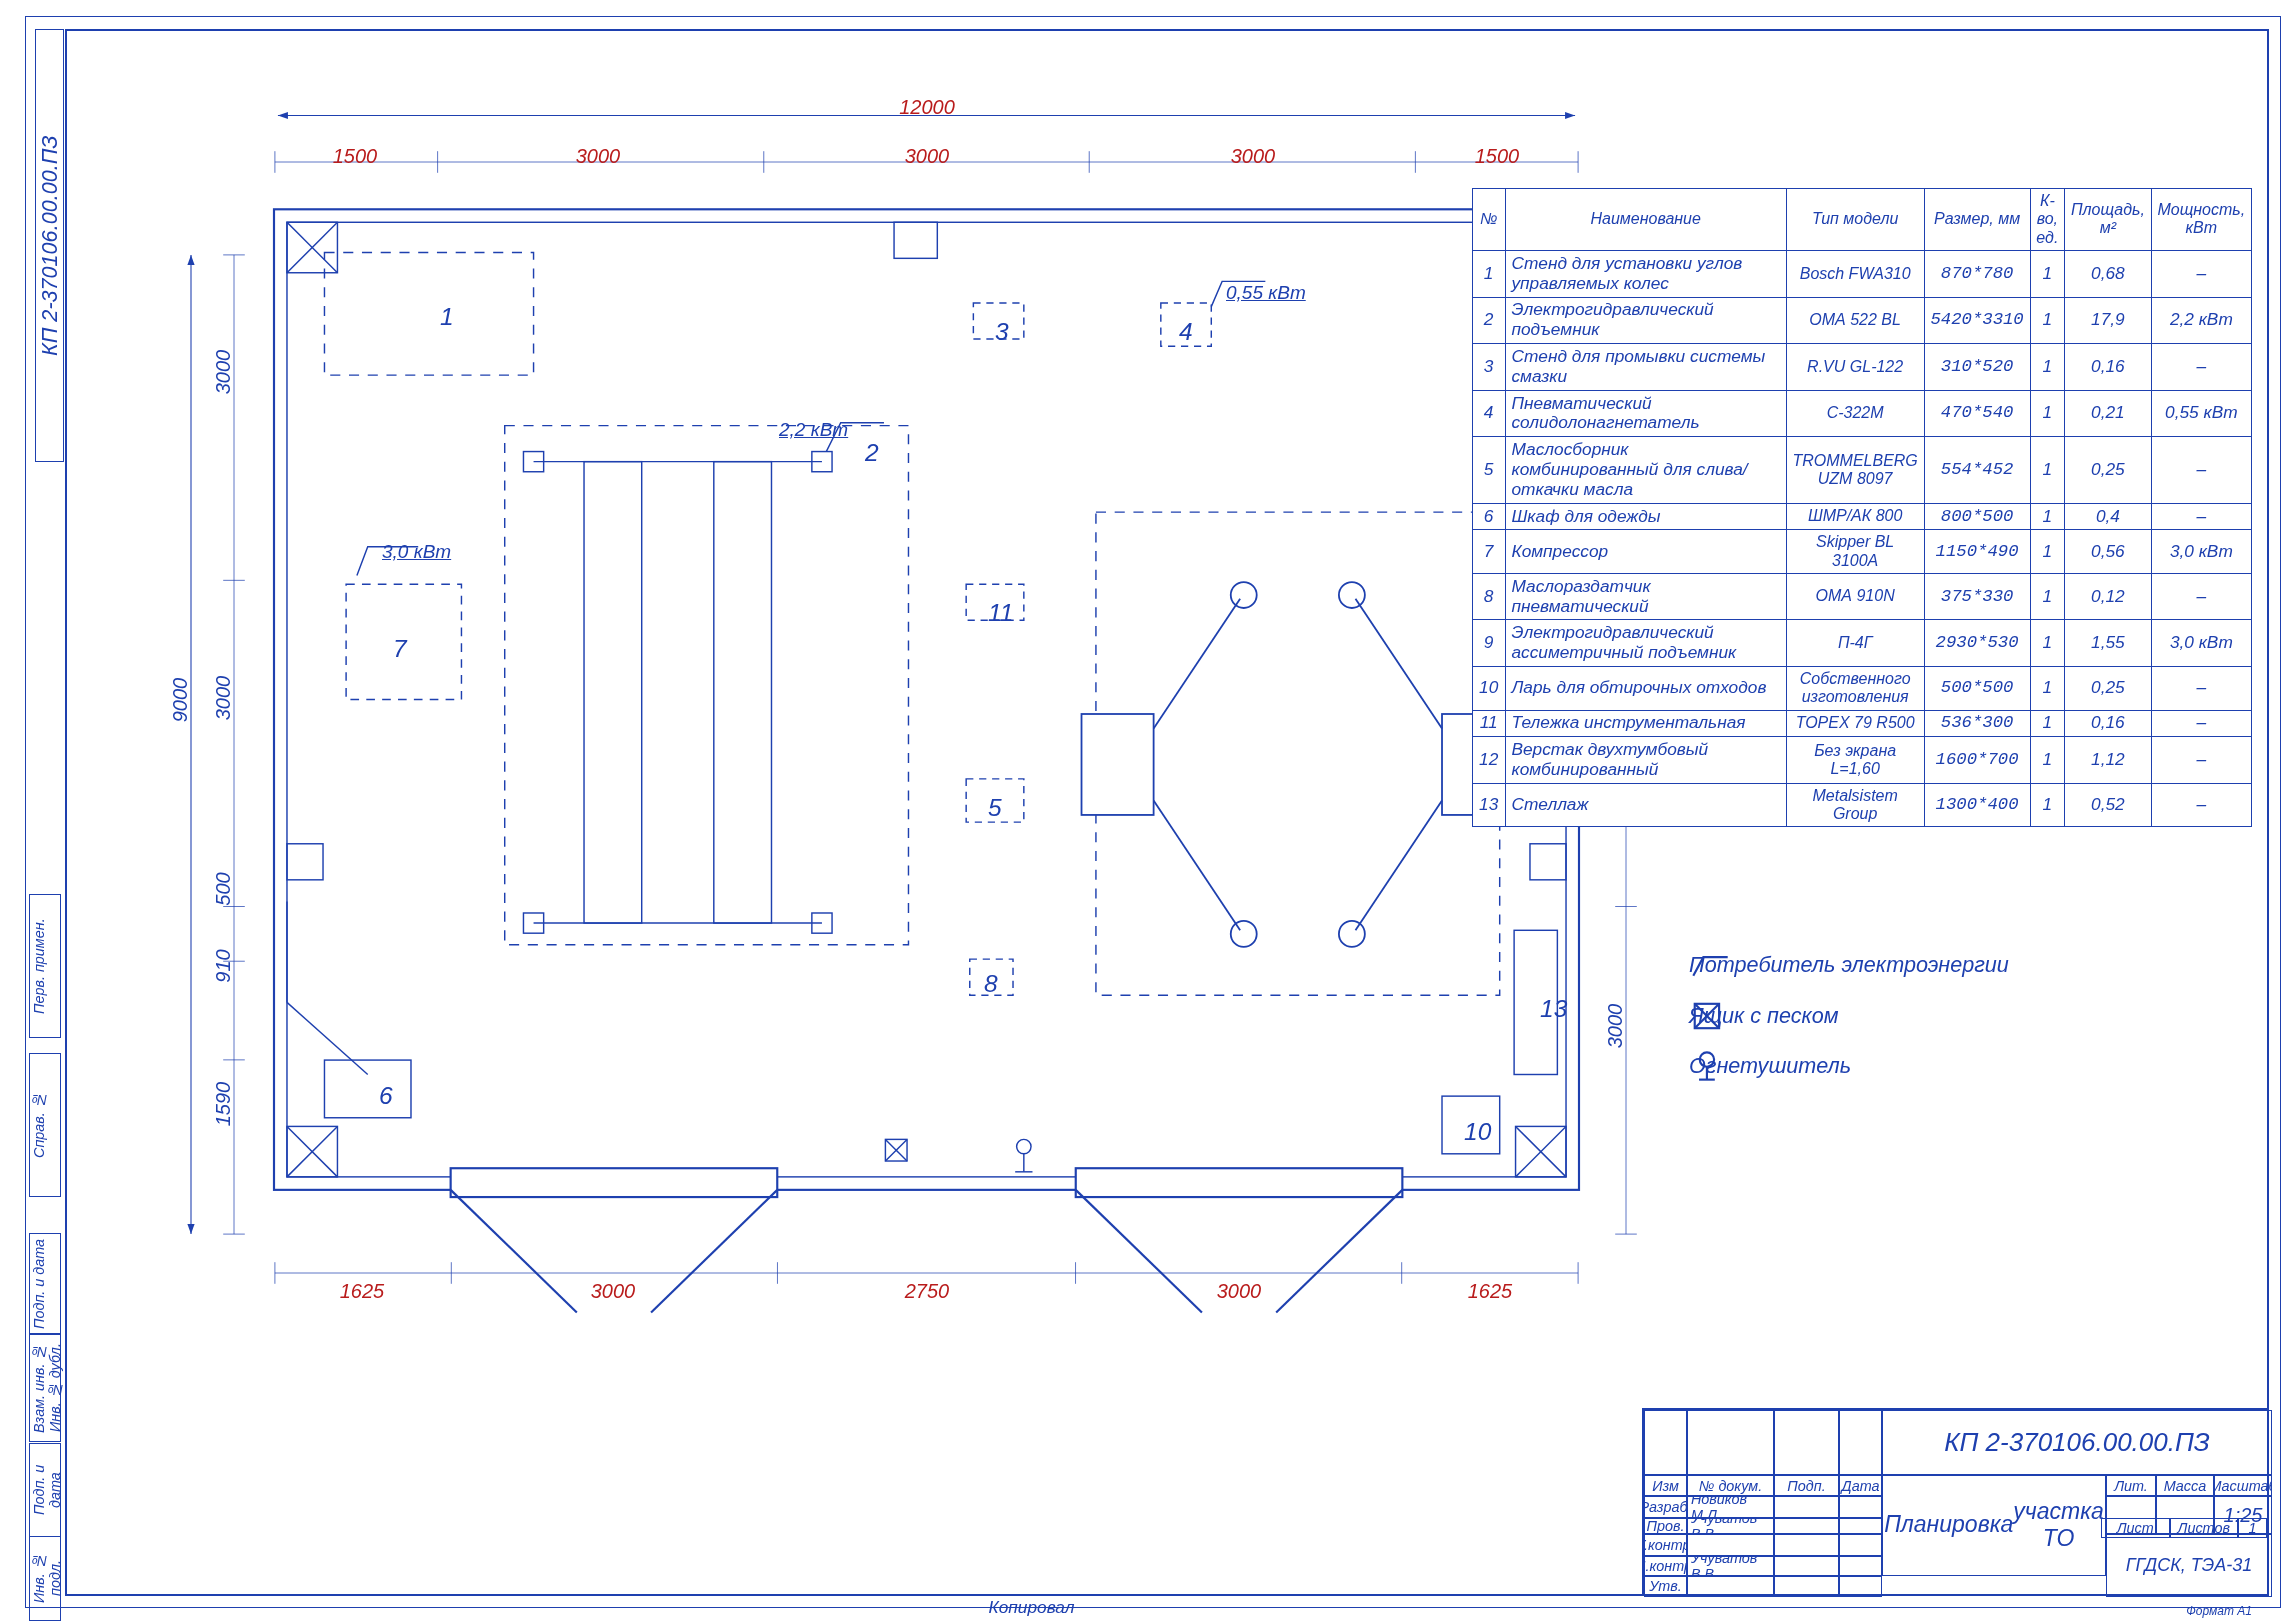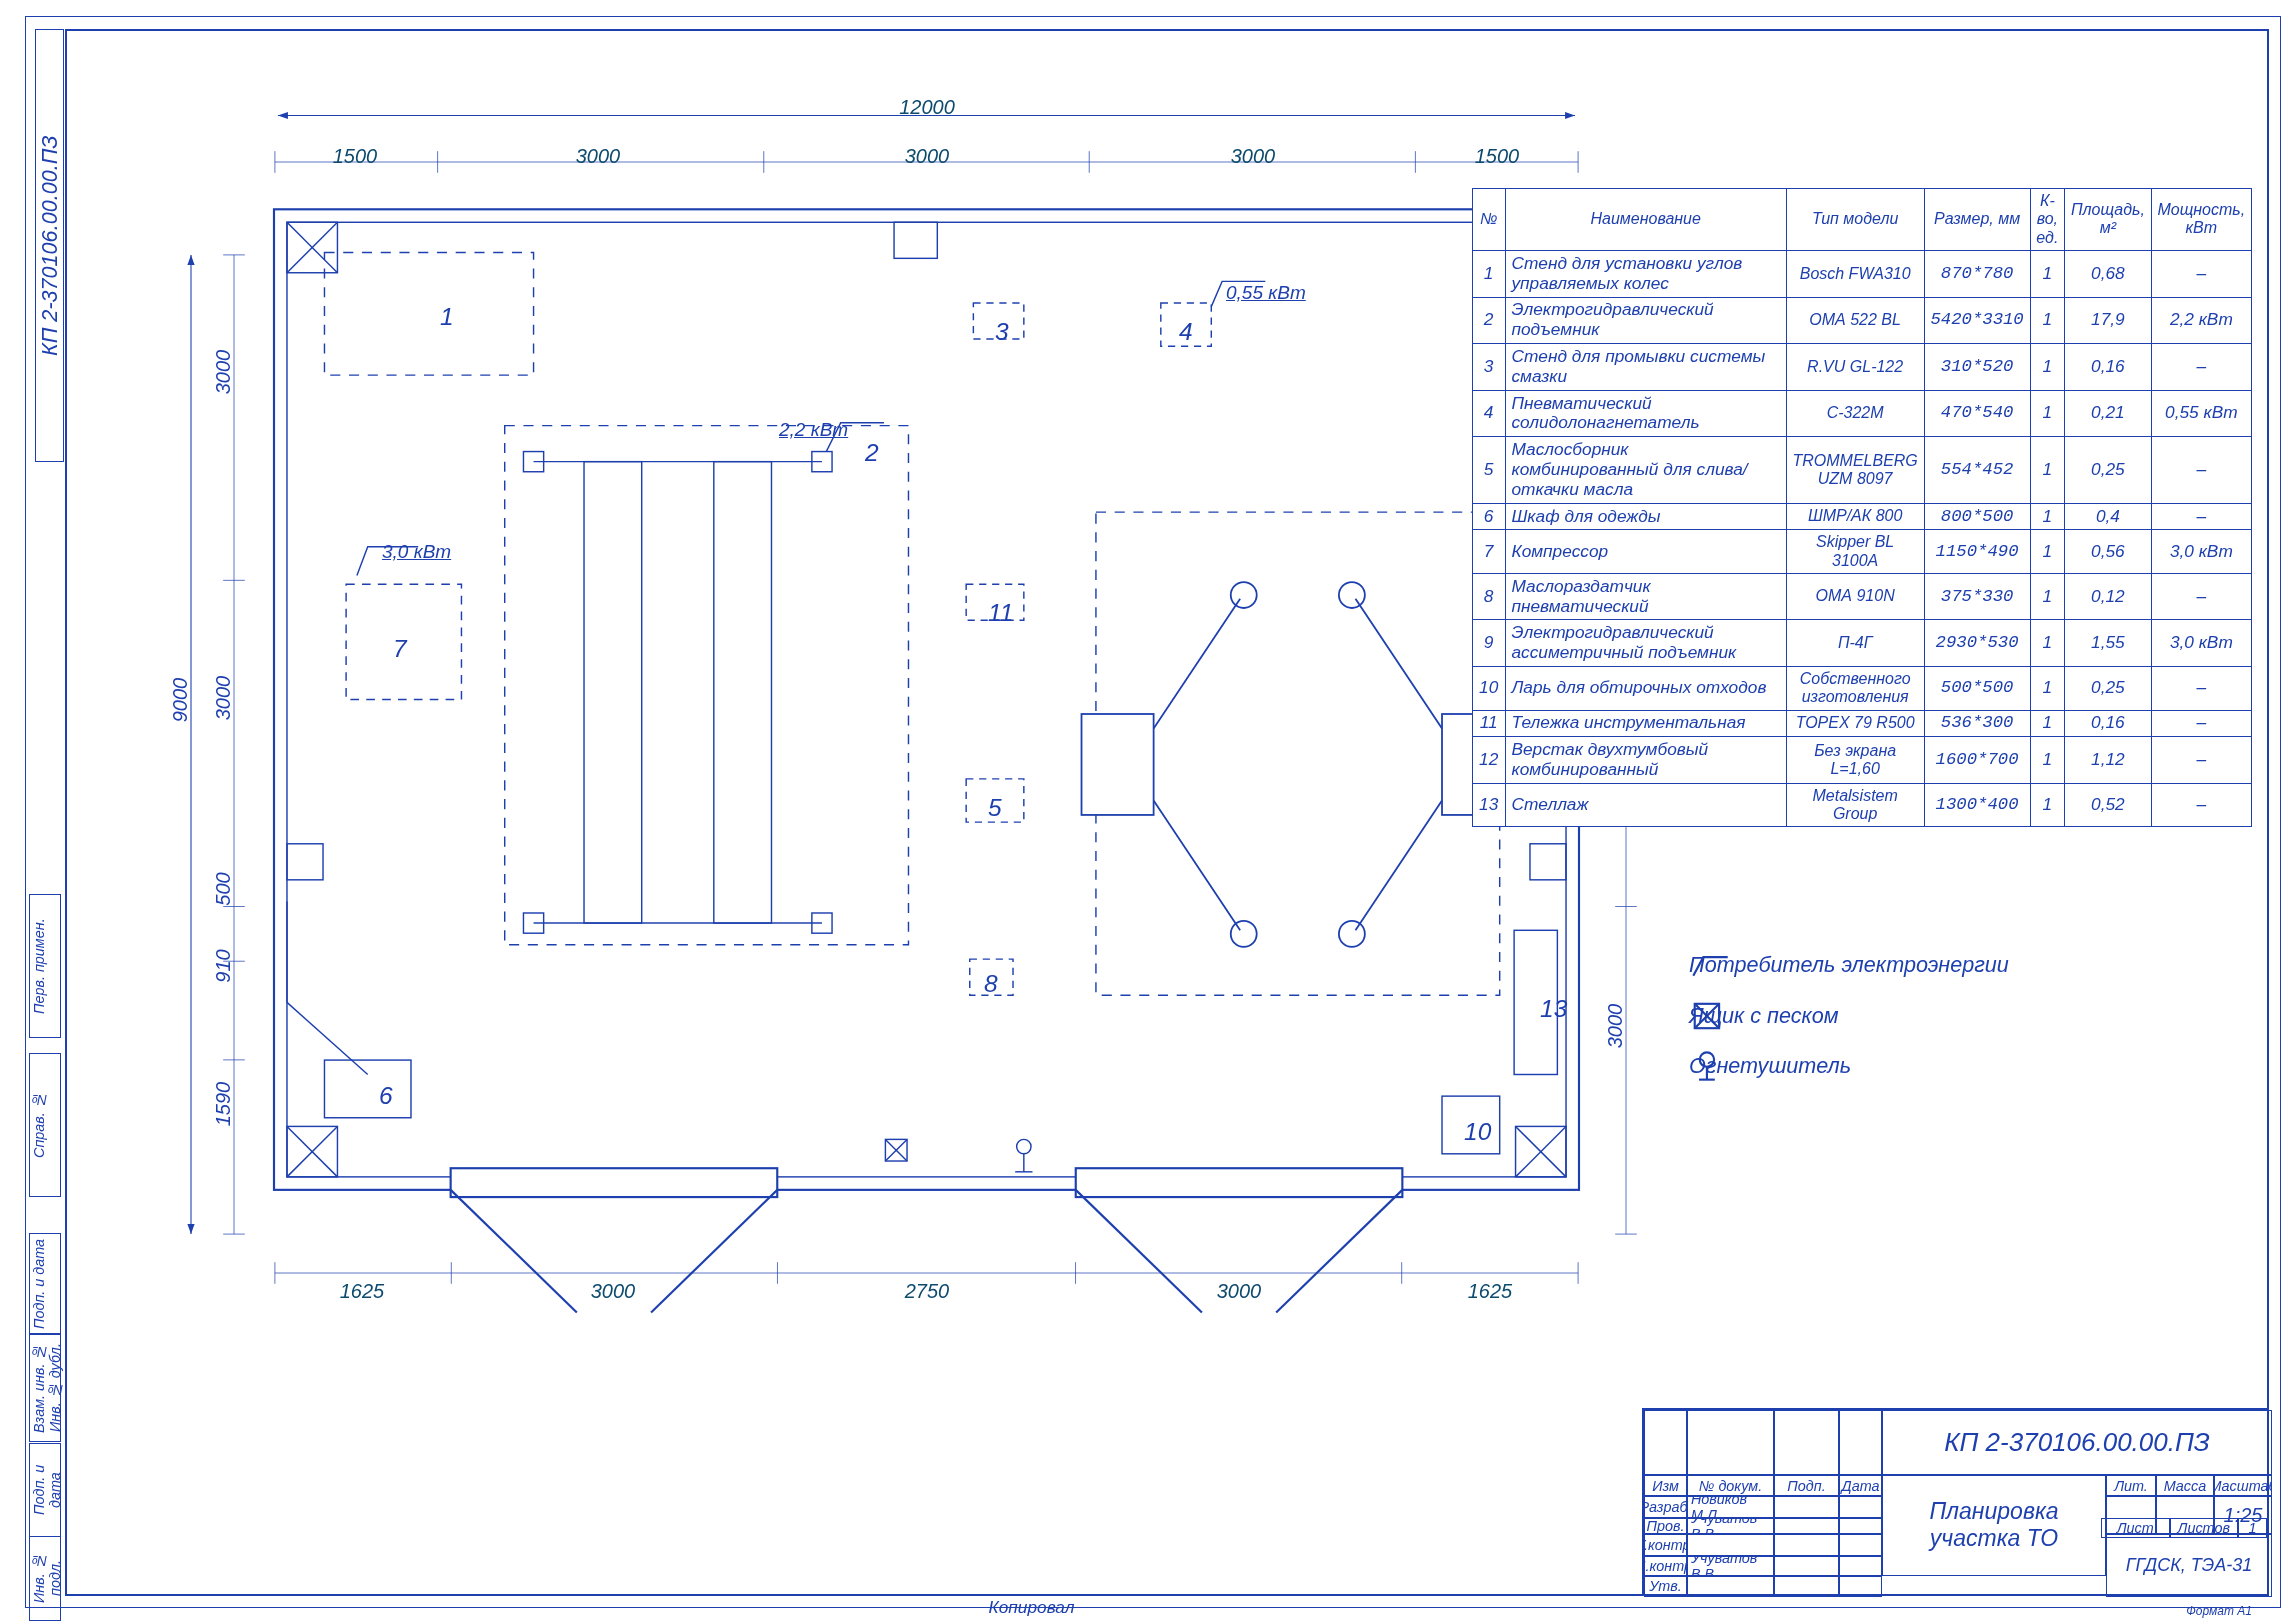--- a/index.html
+++ b/index.html
@@ -127,33 +127,33 @@
   .tb-cell {
     border: 0.7px solid #1e40af;
     display: flex;
     align-items: center;
     justify-content: center;
     overflow: hidden;
     padding: 0 2.9px;
     font-size: 14.4px;
   }
   .tb-doc  { grid-column: 5 / 9; grid-row: 1 / 4; font-size: 26px; }
-  .tb-name { grid-column: 5 / 6; grid-row: 4 / 9; font-size: 23px; text-align:center; flex-direction:column; line-height:1.2;}
+  .tb-name { grid-column: 5 / 6; grid-row: 4 / 9; font-size: 23px; text-align:center; flex-direction:row; line-height:1.2;}
   .tb-org  { grid-column: 6 / 9; grid-row: 7 / 10; font-size: 18px; }
   .kopiroval {
     position:absolute; bottom:4.3px; left: 50%; transform:translateX(-159px);
     font-size:17.3px;
   }
   .format {
     position:absolute; bottom:4.3px; right: 43px; font-size:12px;
   }
   .dim-txt {
     position:absolute;
     font-size:20px;
-    color:#0c4a6e;
+    color:#b91c1c;
     transform:translate(-50%,-50%);
     white-space:nowrap;
   }
   .vdim-txt {
     position:absolute;
     font-size:20px;
     color:#1e40af;
     writing-mode: vertical-rl;
     transform: rotate(180deg) translate(50%,50%);
     white-space:nowrap;

